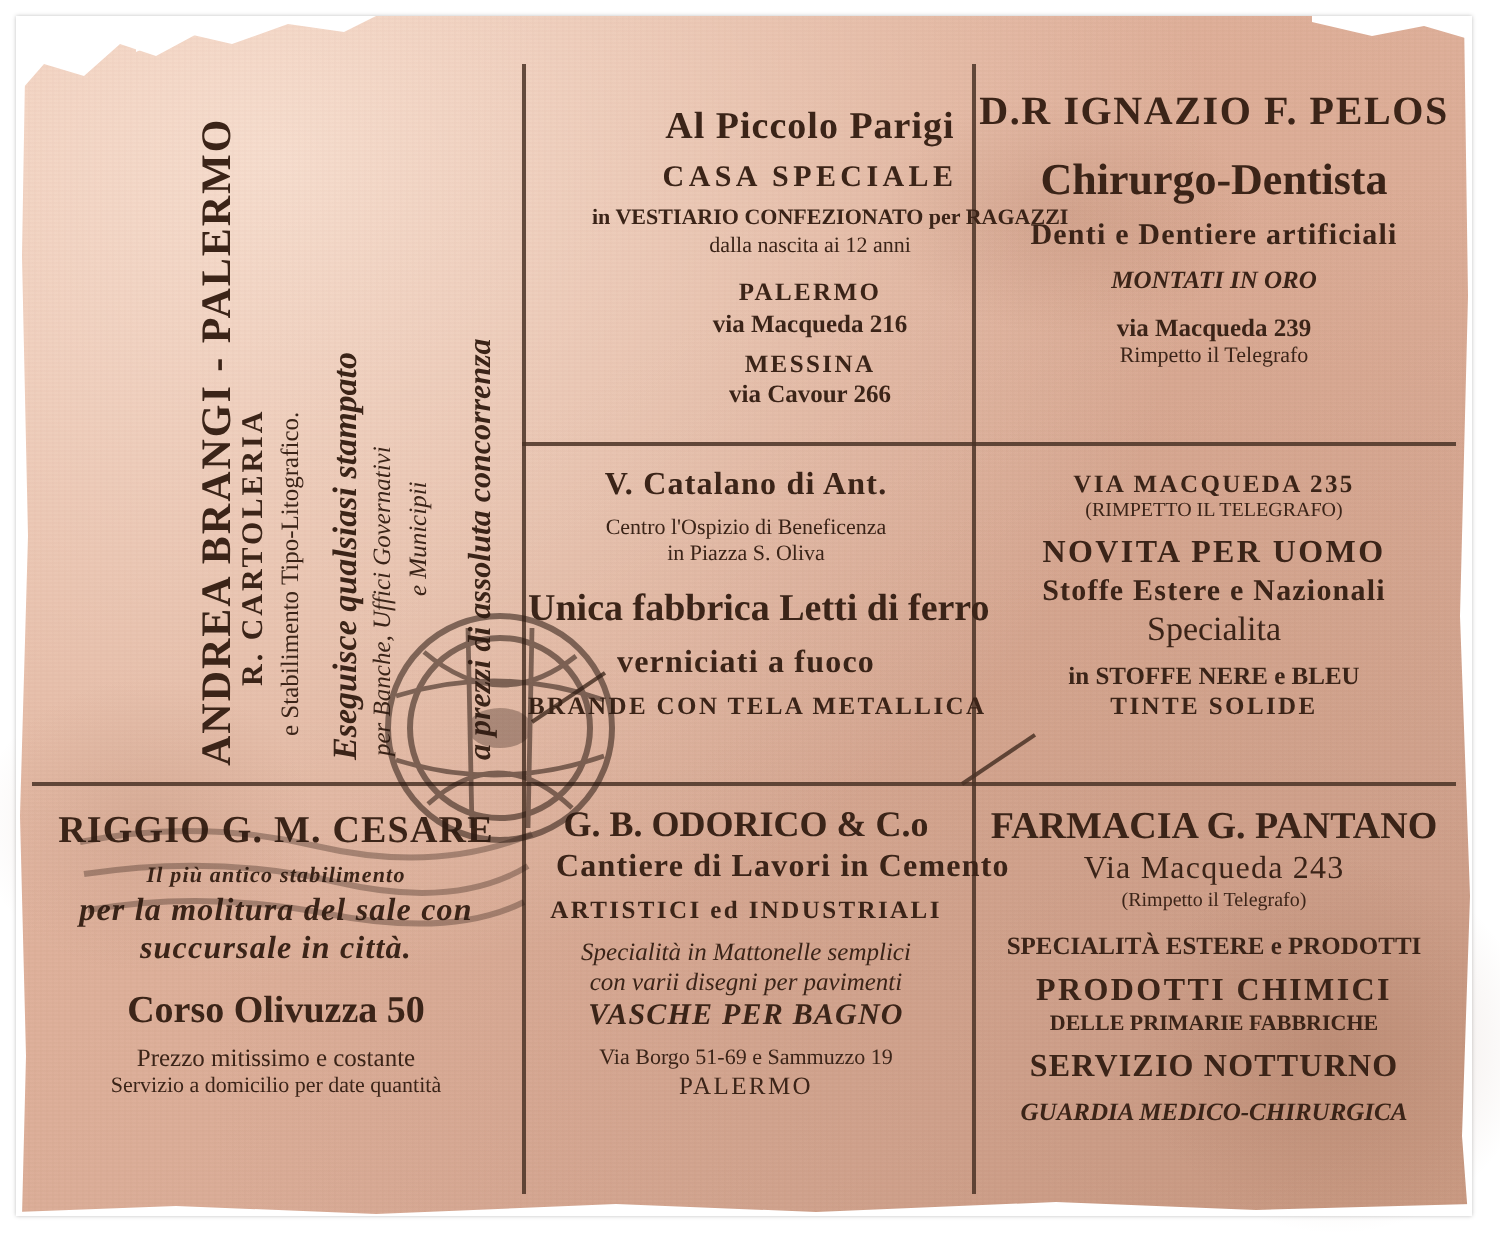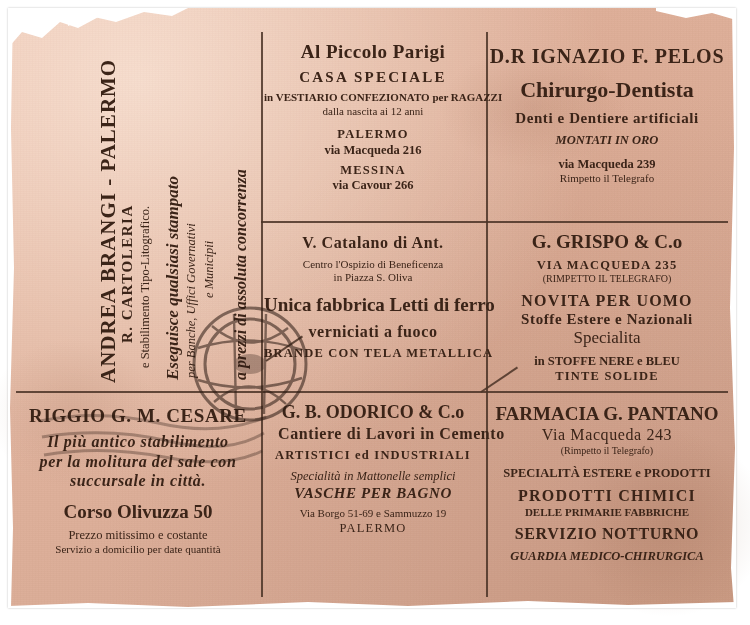--- a/index.html
+++ b/index.html
@@ -162,21 +162,21 @@
     <div class="rule" style="left:473px;top:383px;width:44px;height:2px;transform:rotate(-34deg);transform-origin:left center;"></div>
 
     <div class="rot big" style="left:88px;top:375px;transform:rotate(-90deg);font-size:21px;font-weight:bold;letter-spacing:1px;">ANDREA BRANGI - PALERMO</div>
     <div class="rot mid" style="left:111px;top:335px;transform:rotate(-90deg);letter-spacing:1.5px;">R. CARTOLERIA</div>
     <div class="rot sm" style="left:130px;top:360px;transform:rotate(-90deg);">e Stabilimento Tipo-Litografico.</div>
     <div class="rot" style="left:155px;top:372px;transform:rotate(-90deg);font-size:17px;font-style:italic;font-weight:bold;">Eseguisce qualsiasi stampato</div>
     <div class="rot sm" style="left:176px;top:370px;transform:rotate(-90deg);font-style:italic;">per Banche, Uffici Governativi</div>
     <div class="rot sm" style="left:194px;top:290px;transform:rotate(-90deg);font-style:italic;">e Municipii</div>
     <div class="rot" style="left:224px;top:372px;transform:rotate(-90deg);font-size:16px;font-style:italic;font-weight:bold;">a prezzi di assoluta concorrenza</div>
 
-    <div class="blk" style="left:256px;top:32px;width:218px;">
+    <div class="blk" style="left:256px;top:44px;width:218px;padding-left:32px;">
       <span class="ln big">Al Piccolo Parigi</span>
       <span class="ln mid sp gap">CASA SPECIALE</span>
       <span class="ln xs bold gap">in VESTIARIO CONFEZIONATO per RAGAZZI</span>
       <span class="ln xs">dalla nascita ai 12 anni</span>
       <span class="ln sm bold sp1 gap2">PALERMO</span>
       <span class="ln sm bold">via Macqueda 216</span>
       <span class="ln sm bold sp1 gap">MESSINA</span>
       <span class="ln sm bold">via Cavour 266</span>
     </div>
 
@@ -192,45 +192,45 @@
     <div class="blk" style="left:256px;top:225px;width:218px;">
       <span class="ln mid" style="font-size:16px;">V. Catalano di Ant.</span>
       <span class="ln xs gap">Centro l'Ospizio di Beneficenza</span>
       <span class="ln xs">in Piazza S. Oliva</span>
       <span class="ln gap2" style="font-size:19px;font-weight:bold;">Unica fabbrica Letti di ferro</span>
       <span class="ln mid gap" style="font-size:16px;">verniciati a fuoco</span>
       <span class="ln sm bold sp1 gap">BRANDE CON TELA METALLICA</span>
     </div>
 
     <div class="blk" style="left:480px;top:222px;width:238px;">
-      <span class="ln" style="font-size:19px;font-weight:bold;">G. GRISPO &amp; C.o</span>
       <span class="ln sm bold sp1 gap">VIA MACQUEDA 235</span>
       <span class="ln tiny">(RIMPETTO IL TELEGRAFO)</span>
       <span class="ln mid sp1 gap" style="font-size:16px;">NOVITA PER UOMO</span>
       <span class="ln mid" style="font-size:15px;">Stoffe Estere e Nazionali</span>
       <span class="ln" style="font-size:17px;font-weight:normal;">Specialita</span>
       <span class="ln sm bold gap">in STOFFE NERE e BLEU</span>
       <span class="ln sm bold sp1">TINTE SOLIDE</span>
     </div>
 
     <div class="blk" style="left:12px;top:396px;width:236px;">
       <span class="ln" style="font-size:19px;font-weight:bold;letter-spacing:0.6px;">RIGGIO G. M. CESARE</span>
-      <span class="ln mid it gap" style="font-size:16px;">Il più antico stabilimento</span>
+      <span class="ln mid it gap" style="font-size:11px;">Il più antico stabilimento</span>
       <span class="ln mid it" style="font-size:16px;">per la molitura del sale con</span>
       <span class="ln mid it" style="font-size:16px;">succursale in città.</span>
       <span class="ln gap2" style="font-size:19px;font-weight:bold;">Corso Olivuzza 50</span>
       <span class="ln sm gap">Prezzo mitissimo e costante</span>
       <span class="ln xs">Servizio a domicilio per date quantità</span>
     </div>
 
     <div class="blk" style="left:256px;top:394px;width:218px;">
       <span class="ln" style="font-size:18px;font-weight:bold;">G. B. ODORICO &amp; C.o</span>
       <span class="ln mid" style="font-size:16px;padding-left:14px;">Cantiere di Lavori in Cemento</span>
       <span class="ln sm bold sp1 gap">ARTISTICI ed INDUSTRIALI</span>
       <span class="ln sm it gap">Specialità in Mattonelle semplici</span>
+      <span class="ln sm it">con varii disegni per pavimenti</span>
       <span class="ln mid it" style="font-size:15px;">VASCHE PER BAGNO</span>
       <span class="ln xs gap">Via Borgo 51-69 e Sammuzzo 19</span>
       <span class="ln sm sp1">PALERMO</span>
     </div>
 
     <div class="blk" style="left:480px;top:394px;width:238px;">
       <span class="ln" style="font-size:19px;font-weight:bold;">FARMACIA G. PANTANO</span>
       <span class="ln mid" style="font-size:16px;font-weight:normal;">Via Macqueda 243</span>
       <span class="ln tiny">(Rimpetto il Telegrafo)</span>
       <span class="ln sm bold gap2">SPECIALITÀ ESTERE e PRODOTTI</span>

